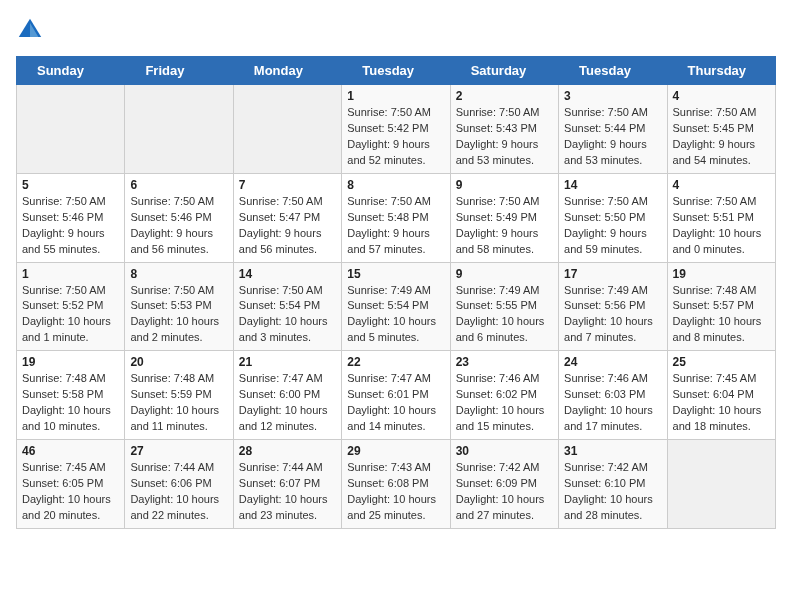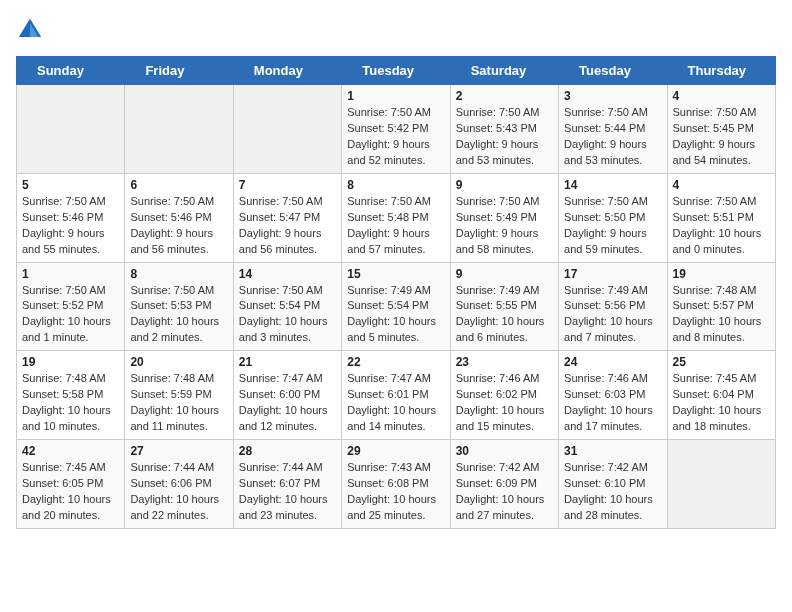--- a/index.html
+++ b/index.html
@@ -226,21 +226,21 @@
           <span class="day-num">24</span>
           <div class="day-info">Sunrise: 7:46 AM<br>Sunset: 6:03 PM<br>Daylight: 10 hours<br>and 17 minutes.</div>
         </td>
         <td>
           <span class="day-num">25</span>
           <div class="day-info">Sunrise: 7:45 AM<br>Sunset: 6:04 PM<br>Daylight: 10 hours<br>and 18 minutes.</div>
         </td>
       </tr>
       <tr>
         <td>
-          <span class="day-num">42</span>
+          <span class="day-num">46</span>
           <div class="day-info">Sunrise: 7:45 AM<br>Sunset: 6:05 PM<br>Daylight: 10 hours<br>and 20 minutes.</div>
         </td>
         <td>
           <span class="day-num">27</span>
           <div class="day-info">Sunrise: 7:44 AM<br>Sunset: 6:06 PM<br>Daylight: 10 hours<br>and 22 minutes.</div>
         </td>
         <td>
           <span class="day-num">28</span>
           <div class="day-info">Sunrise: 7:44 AM<br>Sunset: 6:07 PM<br>Daylight: 10 hours<br>and 23 minutes.</div>
         </td>

